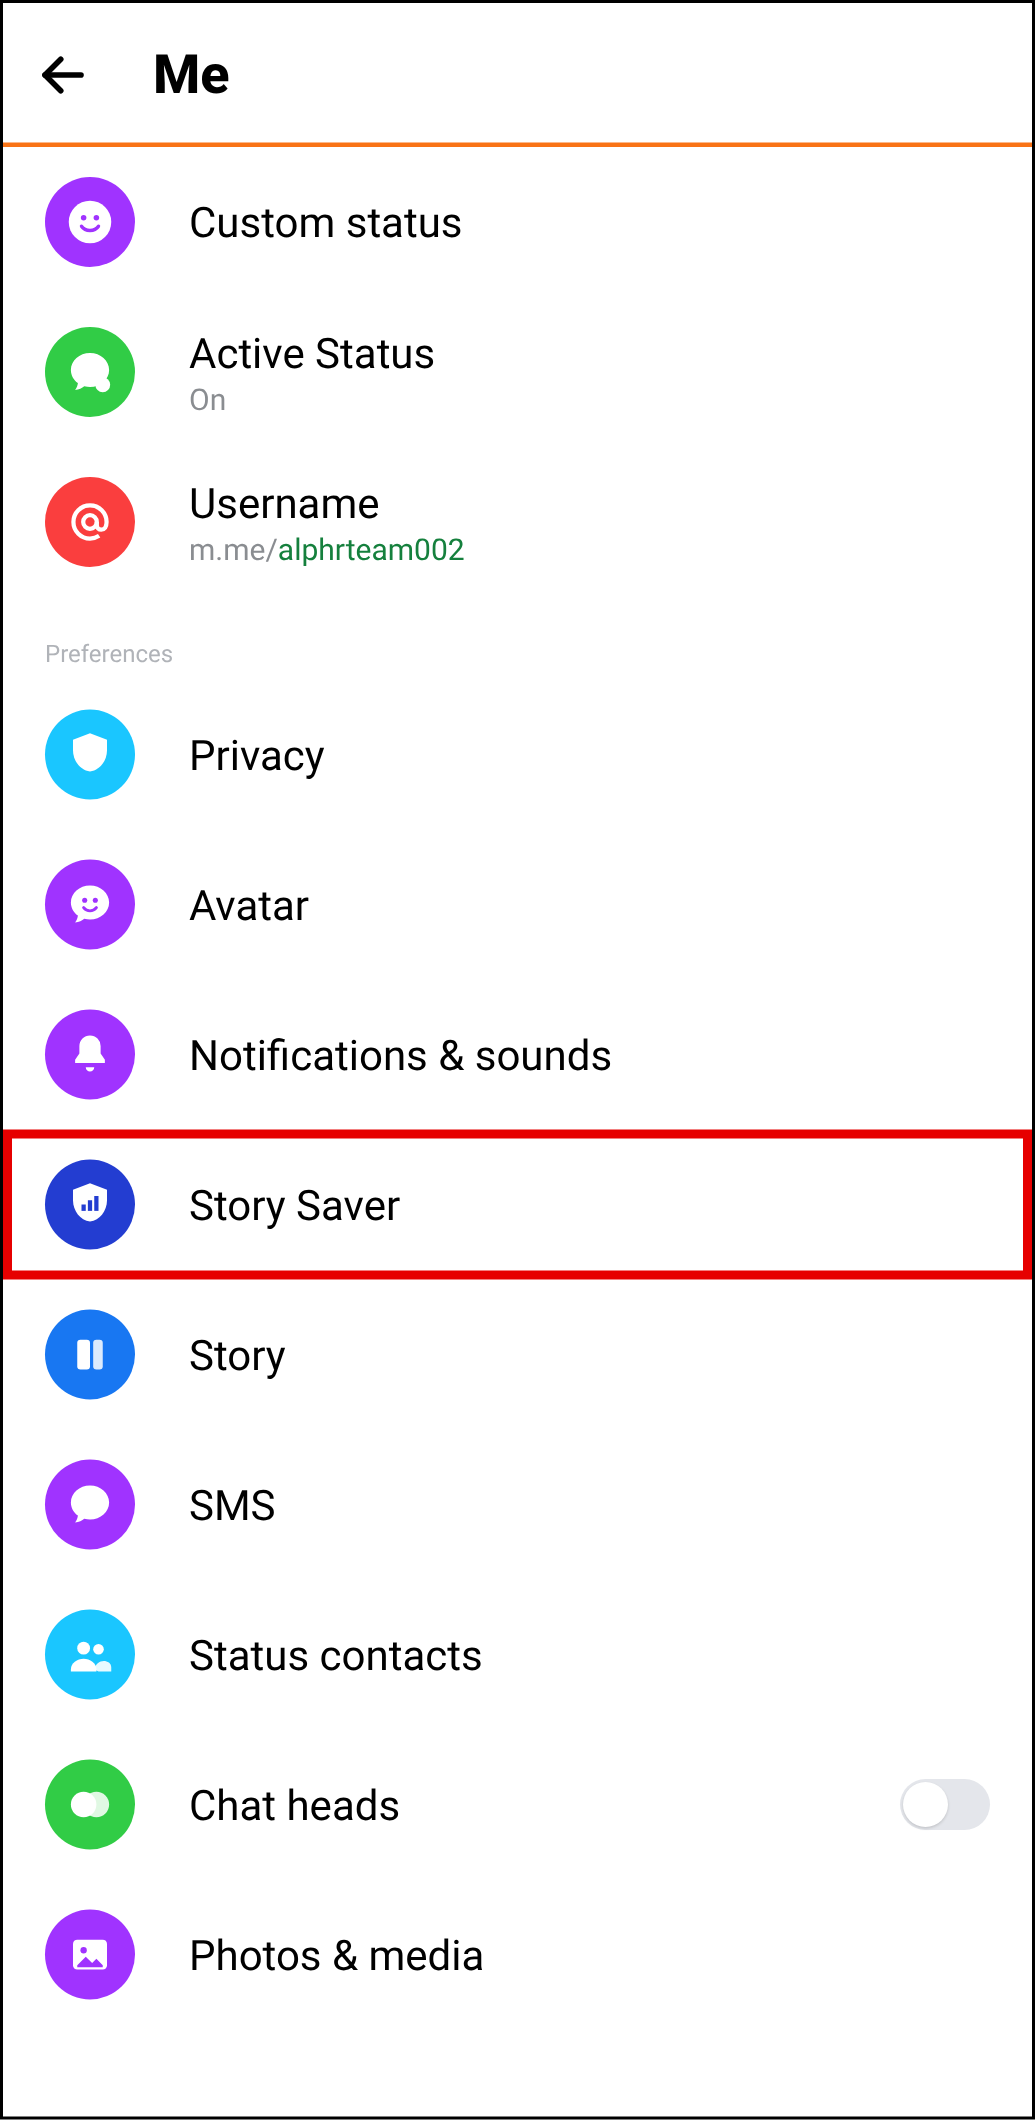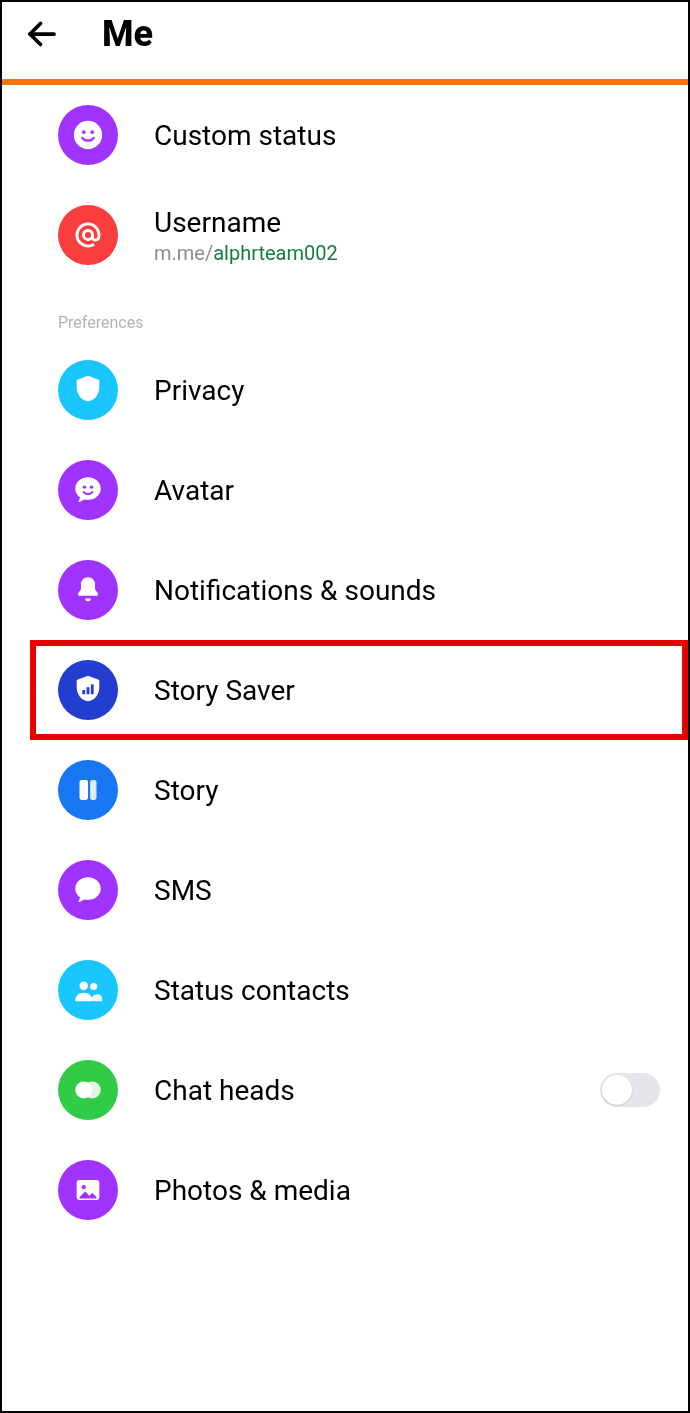--- a/index.html
+++ b/index.html
@@ -9,39 +9,38 @@
     background: #ffffff;
     color: #000;
     width: 690px;
     height: 1413px;
     border: 2px solid #000;
     overflow: hidden;
   }
   .header {
     display: flex;
     align-items: center;
-    padding: 11px 20px 24px 20px;
-    border-bottom: 6px solid #f97316;
+    padding: 27px 20px 24px 20px;
+    border-bottom: 3px solid #f97316;
     gap: 40px;
   }
   .back-btn {
     width: 40px;
     height: 40px;
     display: flex;
     align-items: center;
     justify-content: center;
     cursor: pointer;
   }
   .title {
     font-size: 36px;
     font-weight: 800;
   }
   .list {
     padding: 0;
-    margin-left: 28px;
   }
   .row {
     display: flex;
     align-items: center;
     padding: 20px 28px;
     gap: 36px;
     cursor: pointer;
     position: relative;
   }
   .row.highlight {
@@ -129,20 +128,32 @@
           <circle cx="9" cy="10" r="1.3" fill="#a033ff"></circle>
           <circle cx="15" cy="10" r="1.3" fill="#a033ff"></circle>
           <path d="M8 14c1 1.5 2.5 2 4 2s3-.5 4-2" stroke="#a033ff" stroke-width="1.6" fill="none" stroke-linecap="round"></path>
         </svg>
     </div>
     <div class="row-text">
       <span class="row-label">Custom status</span>
     </div>
   </div>
 
+  <div class="row">
+    <div class="icon-circle bg-green">
+      <svg viewBox="0 0 24 24" fill="#fff">
+          <path d="M12 3c-5 0-9 3.6-9 8 0 2.5 1.3 4.7 3.3 6.2-.1 1-.5 2.3-1.3 3.3 1.8-.2 3.3-1 4.3-1.8 1 .2 1.9.3 2.7.3 5 0 9-3.6 9-8s-4-8-9-8z"></path>
+          <circle cx="18" cy="18" r="3.5" fill="#fff"></circle>
+        </svg>
+    </div>
+    <div class="row-text">
+      <span class="row-label">Active Status</span>
+      <span class="row-sub">On</span>
+    </div>
+  </div>
 
   <div class="row">
     <div class="icon-circle bg-red">
       <svg viewBox="0 0 24 24" fill="none" stroke="#fff" stroke-width="2">
           <circle cx="12" cy="12" r="3.2"></circle>
           <path d="M15.2 12v1.5c0 1.2.9 2.1 2.1 2.1 1.5 0 2.5-1.3 2.5-3.6 0-4.3-3.5-7.8-7.8-7.8S4.2 7.7 4.2 12s3.5 7.8 7.8 7.8c1.6 0 3.1-.5 4.3-1.3"></path>
         </svg>
     </div>
     <div class="row-text">
       <span class="row-label">Username</span>

